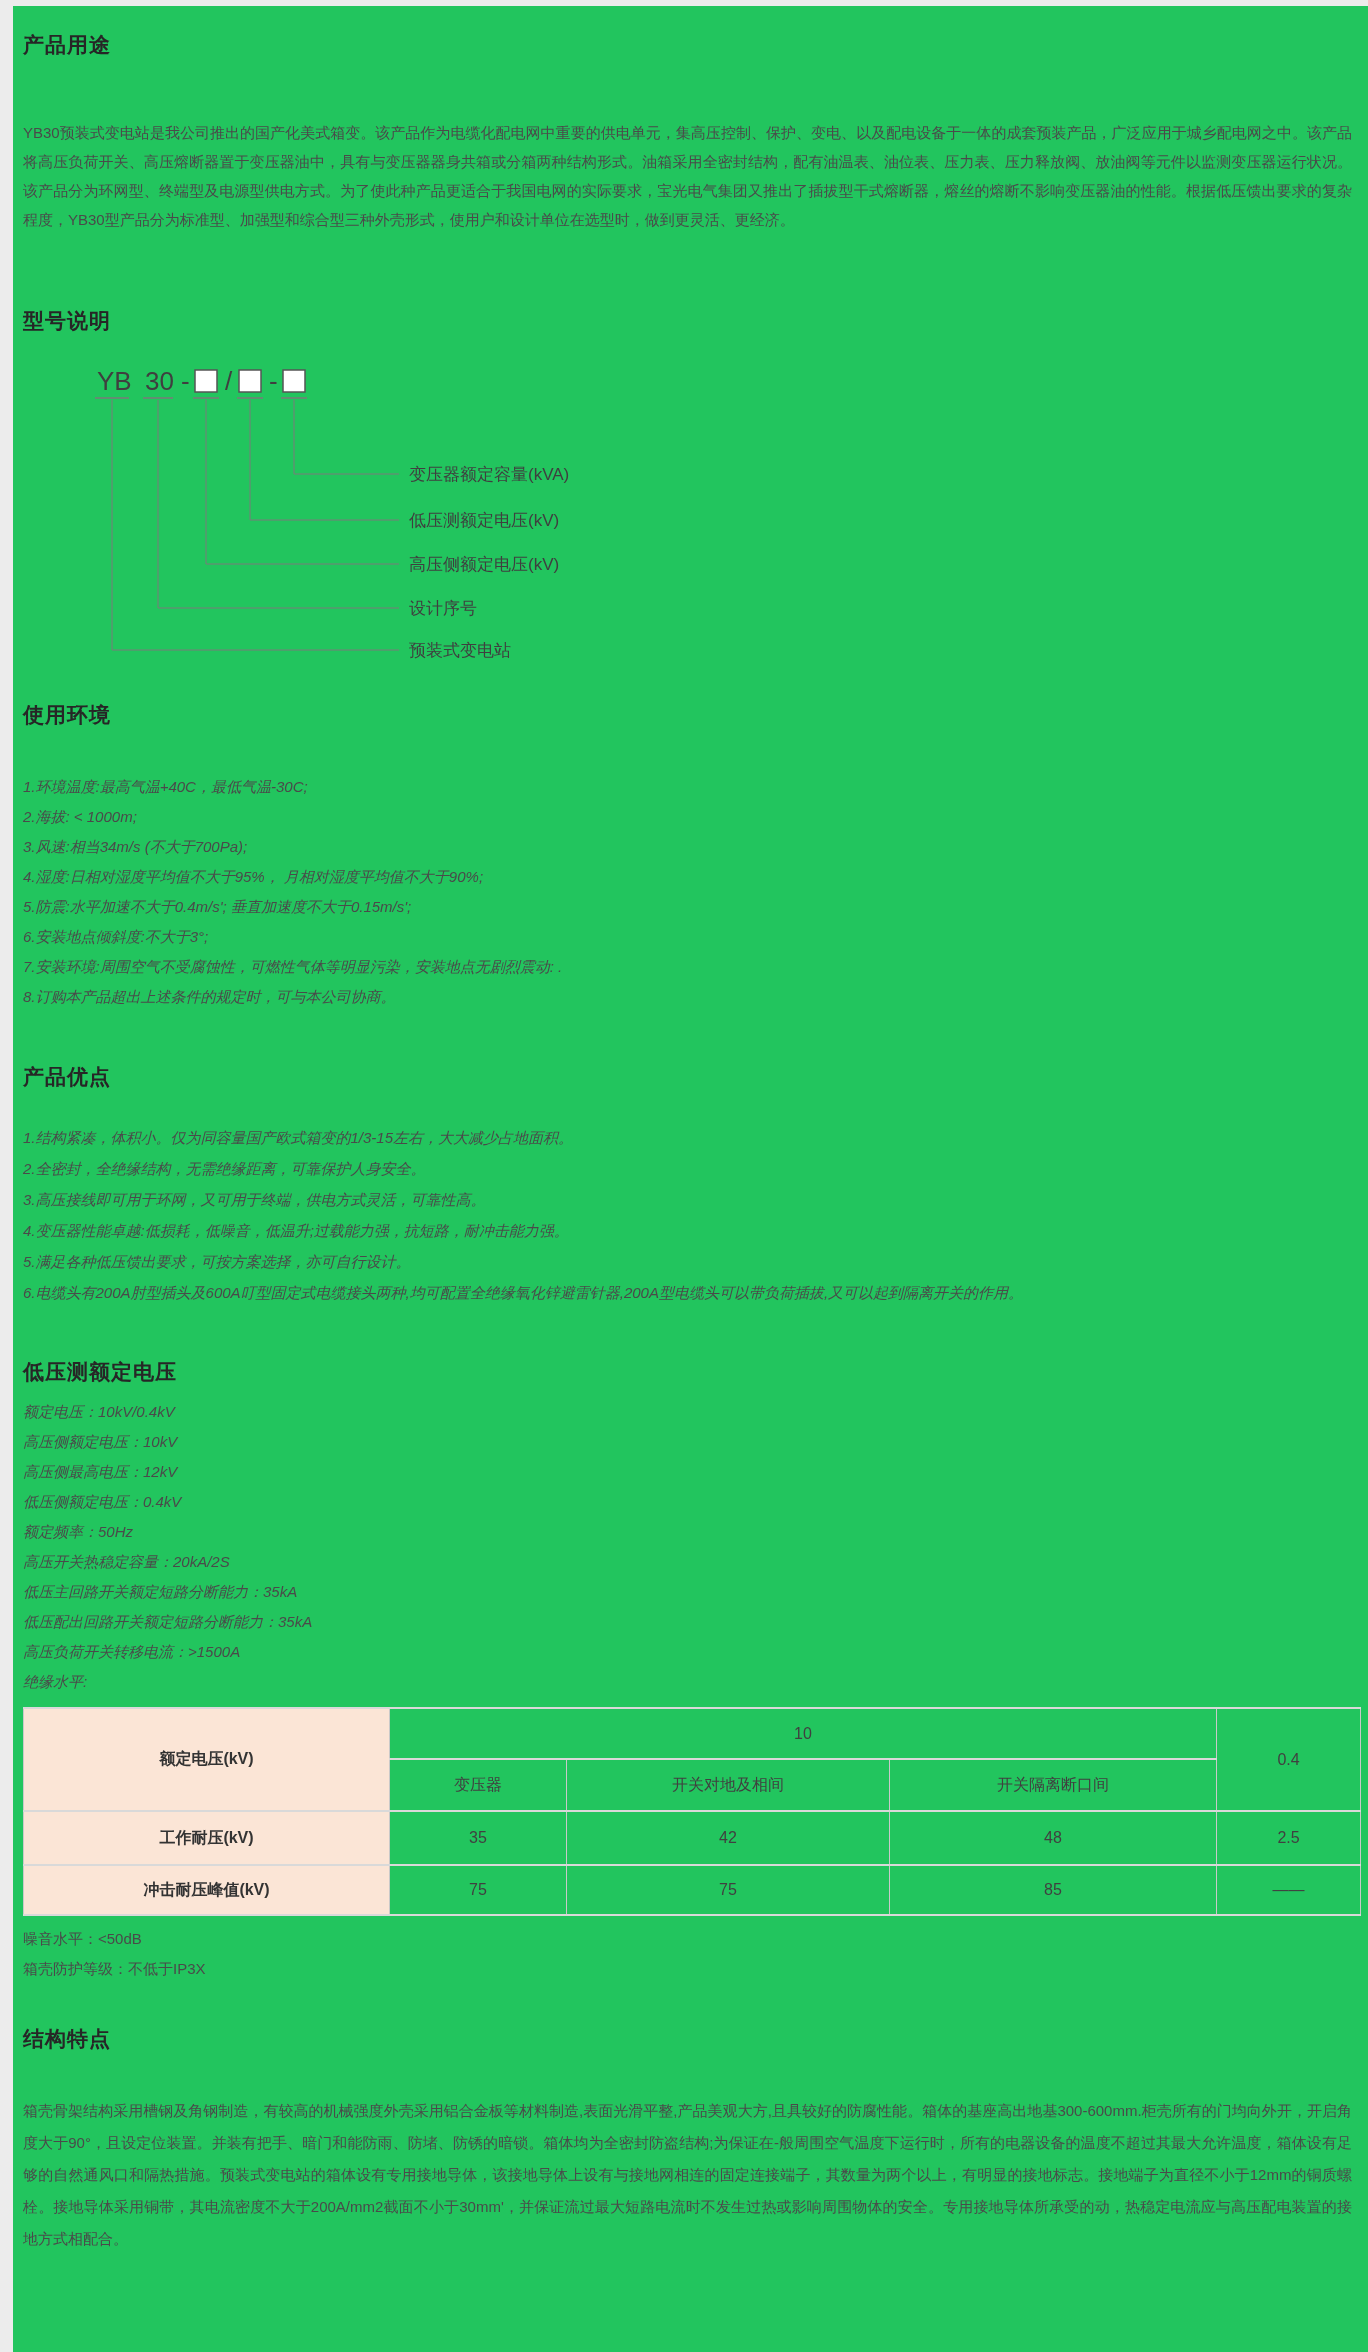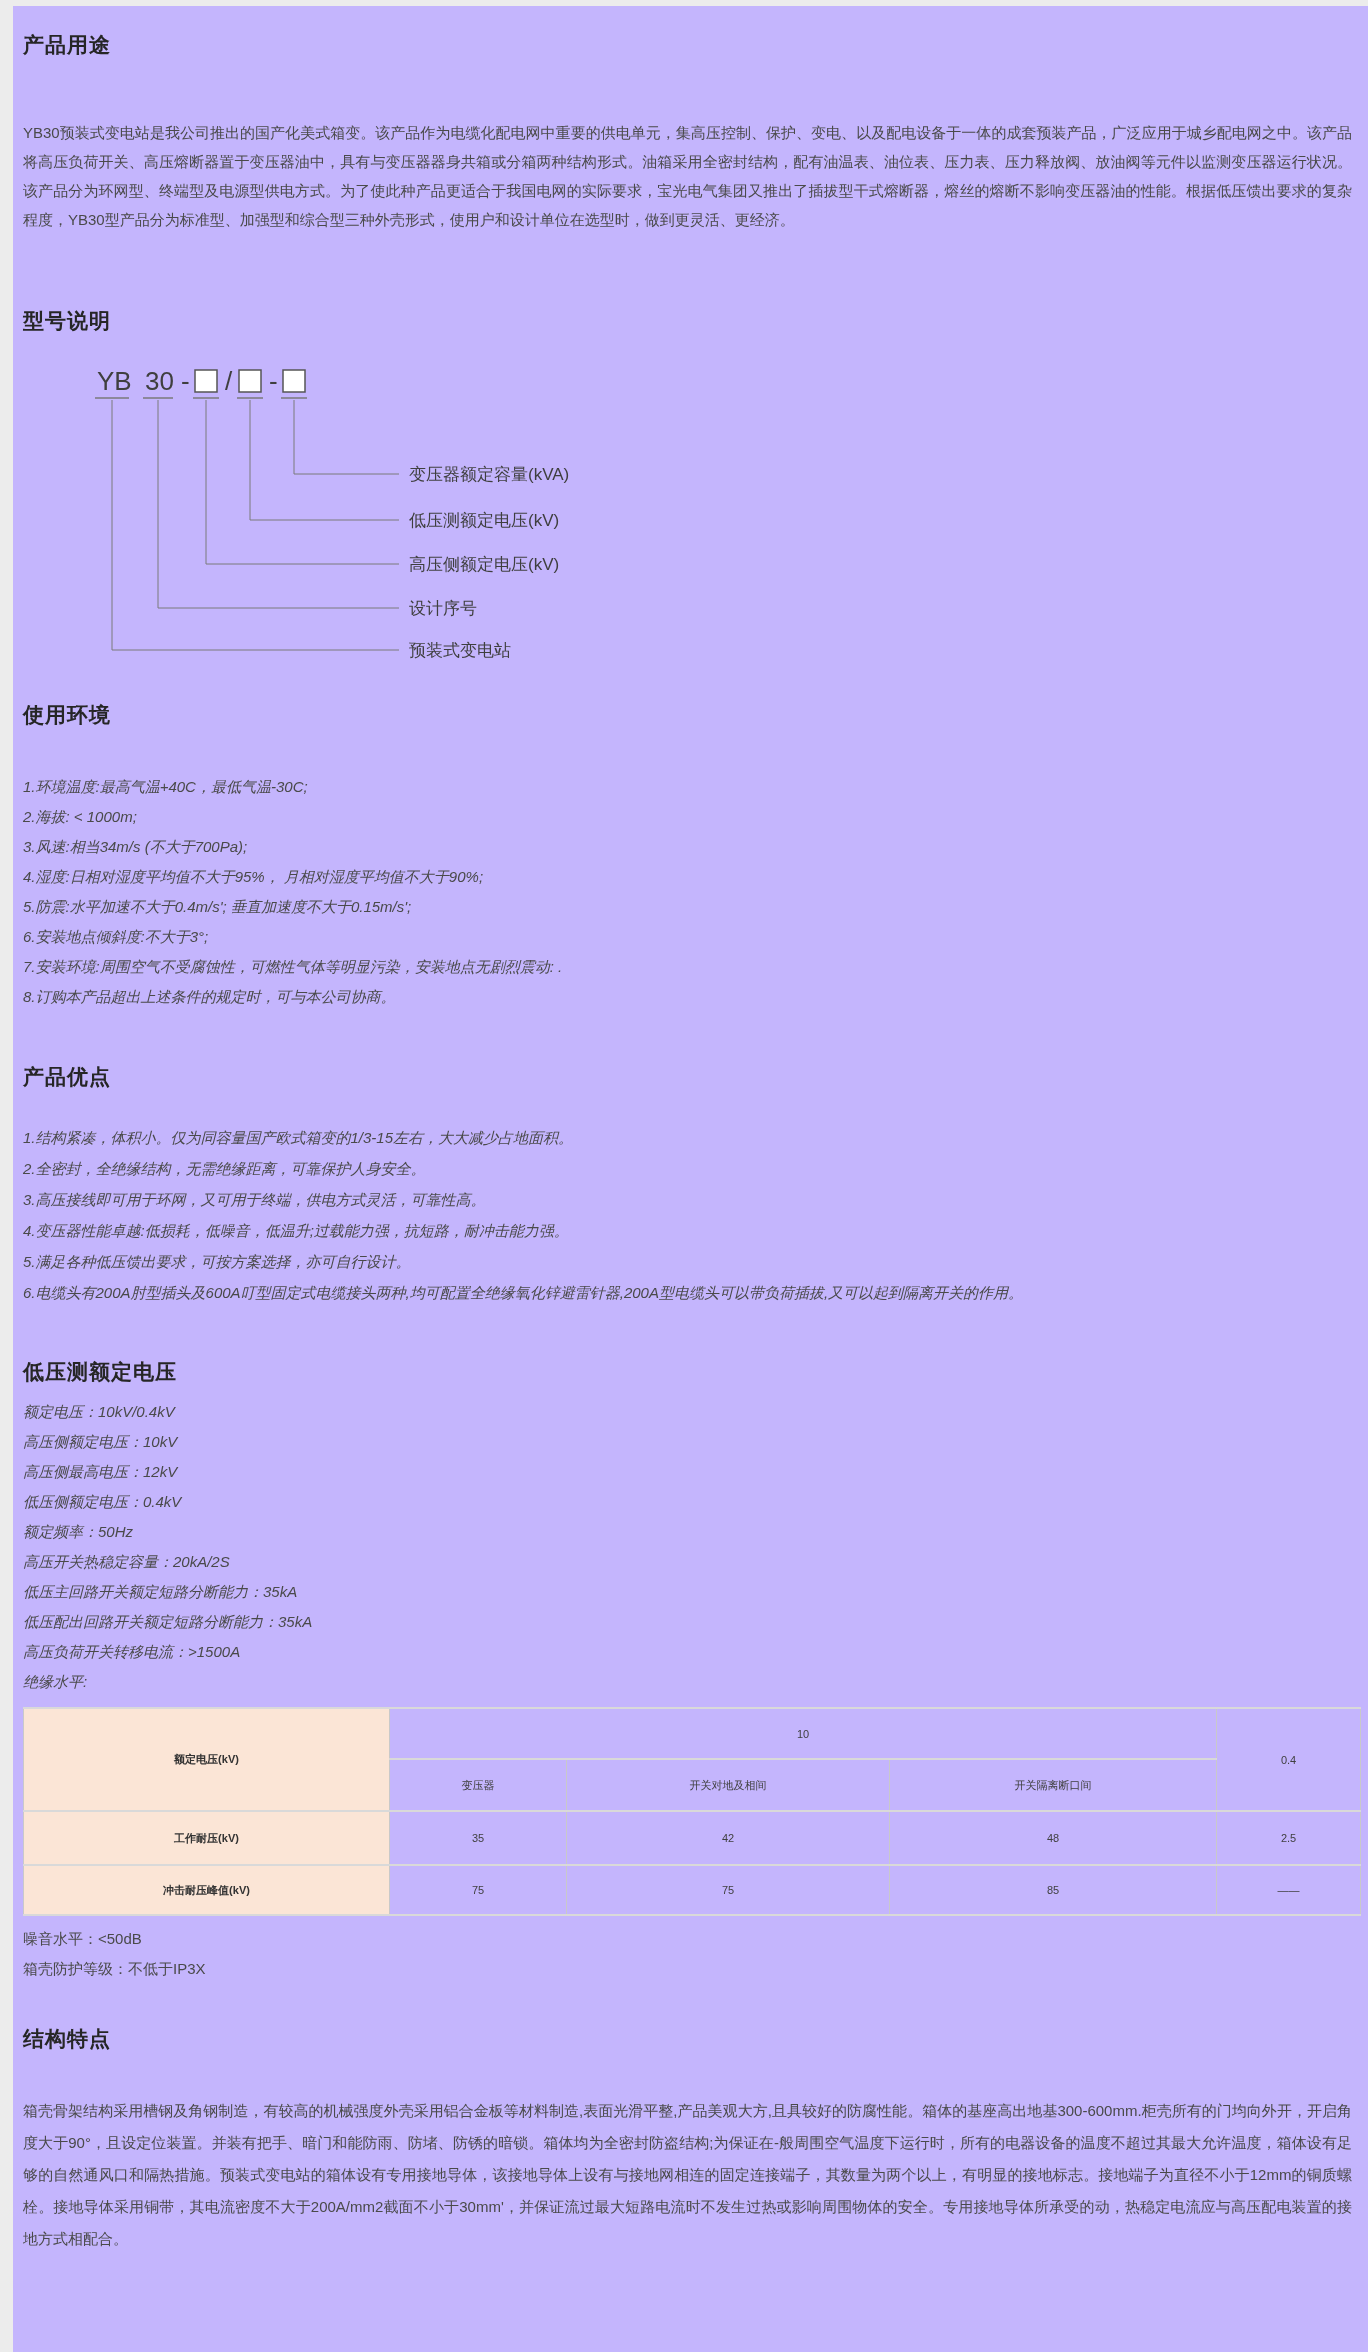--- a/index.html
+++ b/index.html
@@ -10,21 +10,21 @@
   }
   .page{
     position:relative;
     width:1368px;height:2352px;
     background:#ececec;
     overflow:hidden;
   }
   .content{
     position:absolute;left:13px;top:6px;
     width:1355px;height:2346px;
-    background:#c4b5fd;
+    background:#22c55e;
     box-sizing:border-box;
     padding:0 0 0 10px;
     overflow:hidden;
   }
   .sec-h{
     font-size:21px;font-weight:bold;color:#262626;
     letter-spacing:1px;line-height:22px;margin:0;
   }
   .h1{margin-top:28px;margin-bottom:62px;}
   .h2{margin-top:76px;}
@@ -52,21 +52,21 @@
     margin-top:10px;
     table-layout:fixed;
     width:1337px;
   }
   .ins-table td{
     border-left:1px solid #c9c9c9;
     border-right:1px solid #c9c9c9;
     border-top:2px solid #d9d9d9;
     border-bottom:2px solid #d9d9d9;
     text-align:center;vertical-align:middle;
-    font-size:11px;color:#404040;
+    font-size:16px;color:#404040;
     padding:0;
   }
   .ins-table .lbl{
     background:#fbe5d6;
     font-weight:bold;color:#333333;
   }
   .r-h1{height:51px;}
   .r-h2{height:52px;}
   .r-d1{height:54px;}
   .r-d2{height:50px;}

